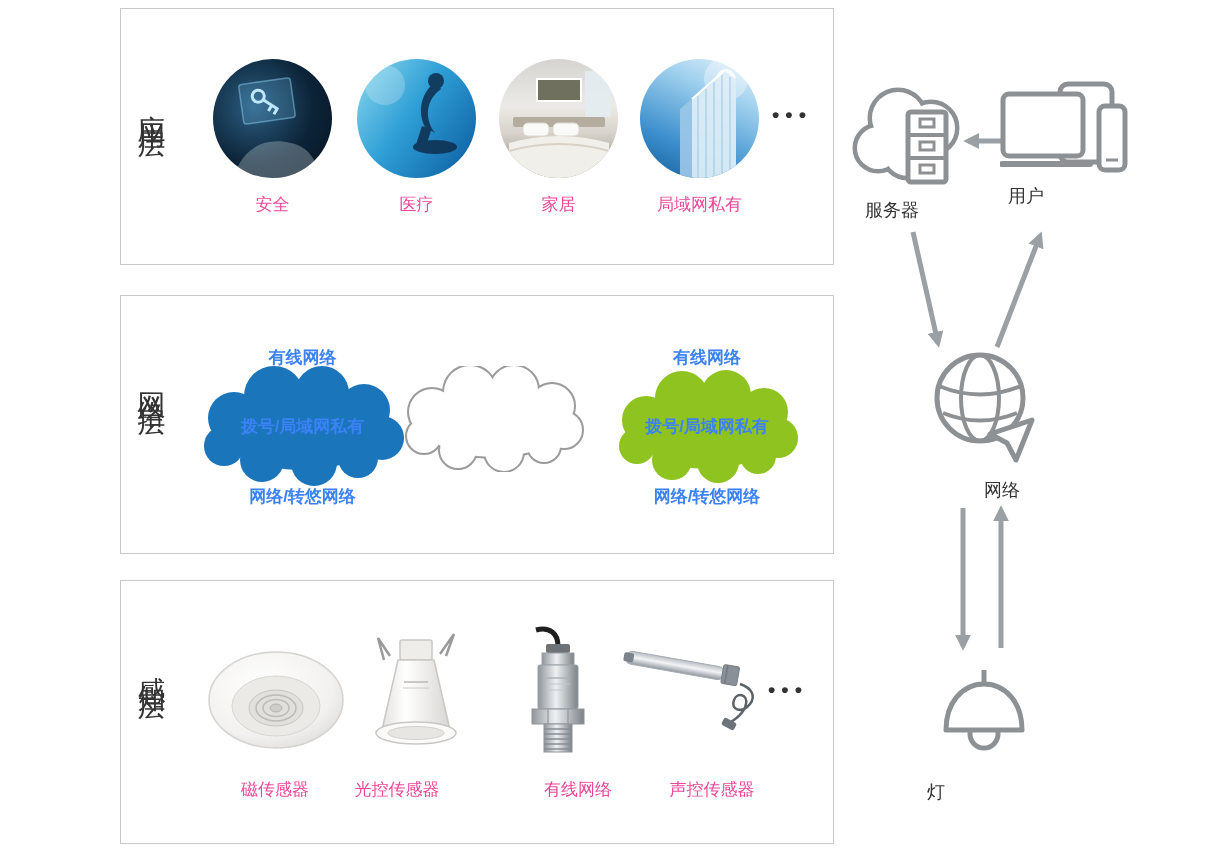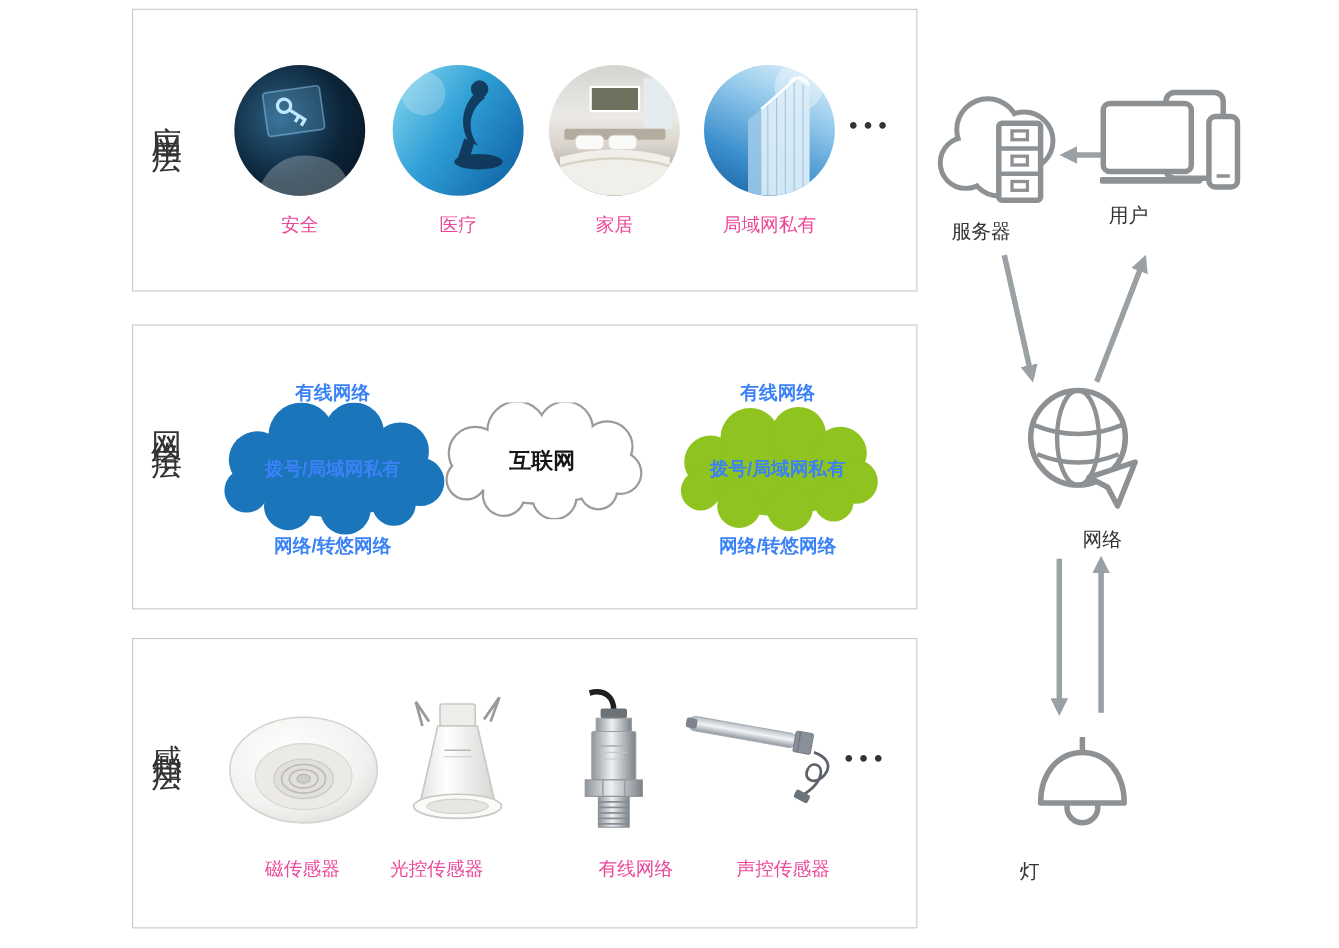--- a/index.html
+++ b/index.html
@@ -130,23 +130,20 @@
       <circle cx="78" cy="26" r="26"></circle>
       <circle cx="122" cy="24" r="24"></circle>
       <circle cx="160" cy="40" r="22"></circle>
       <circle cx="172" cy="64" r="18"></circle>
       <circle cx="32" cy="70" r="17"></circle>
       <circle cx="66" cy="84" r="18"></circle>
       <circle cx="112" cy="86" r="19"></circle>
       <circle cx="152" cy="80" r="16"></circle>
     </g>
   </svg>
-  <div class="cloud-text on-white" style="left:400px;top:378px;width:186px;height:80px">
-    <span>互联网</span>
-  </div>
 
   <svg class="abs" style="left:608px;top:370px" width="198" height="116" viewBox="0 0 198 116">
     <g fill="#8fc31f">
       <ellipse cx="99" cy="59" rx="72" ry="40"></ellipse>
       <circle cx="38" cy="50" r="24"></circle>
       <circle cx="74" cy="28" r="27"></circle>
       <circle cx="118" cy="25" r="25"></circle>
       <circle cx="156" cy="42" r="24"></circle>
       <circle cx="170" cy="68" r="20"></circle>
       <circle cx="29" cy="76" r="18"></circle>

